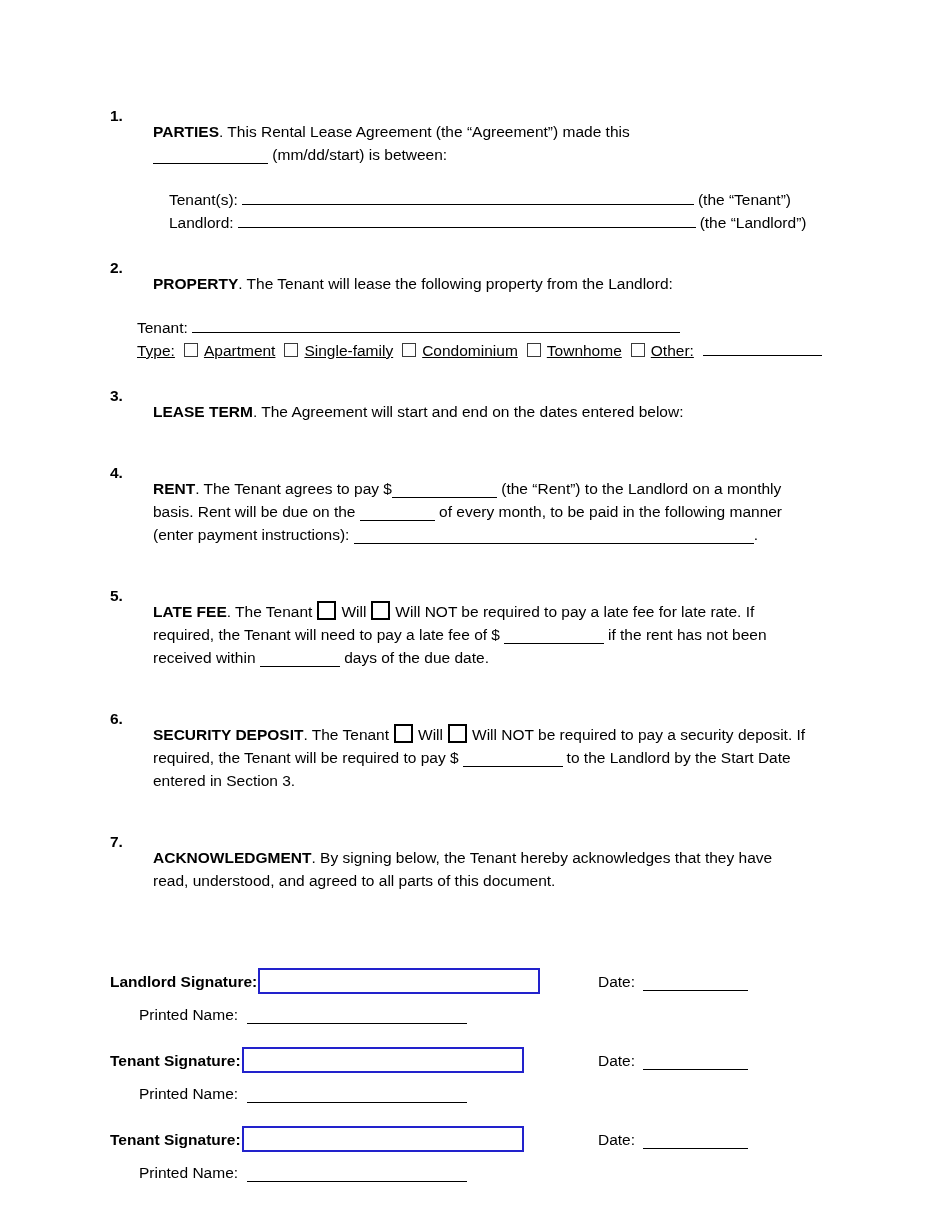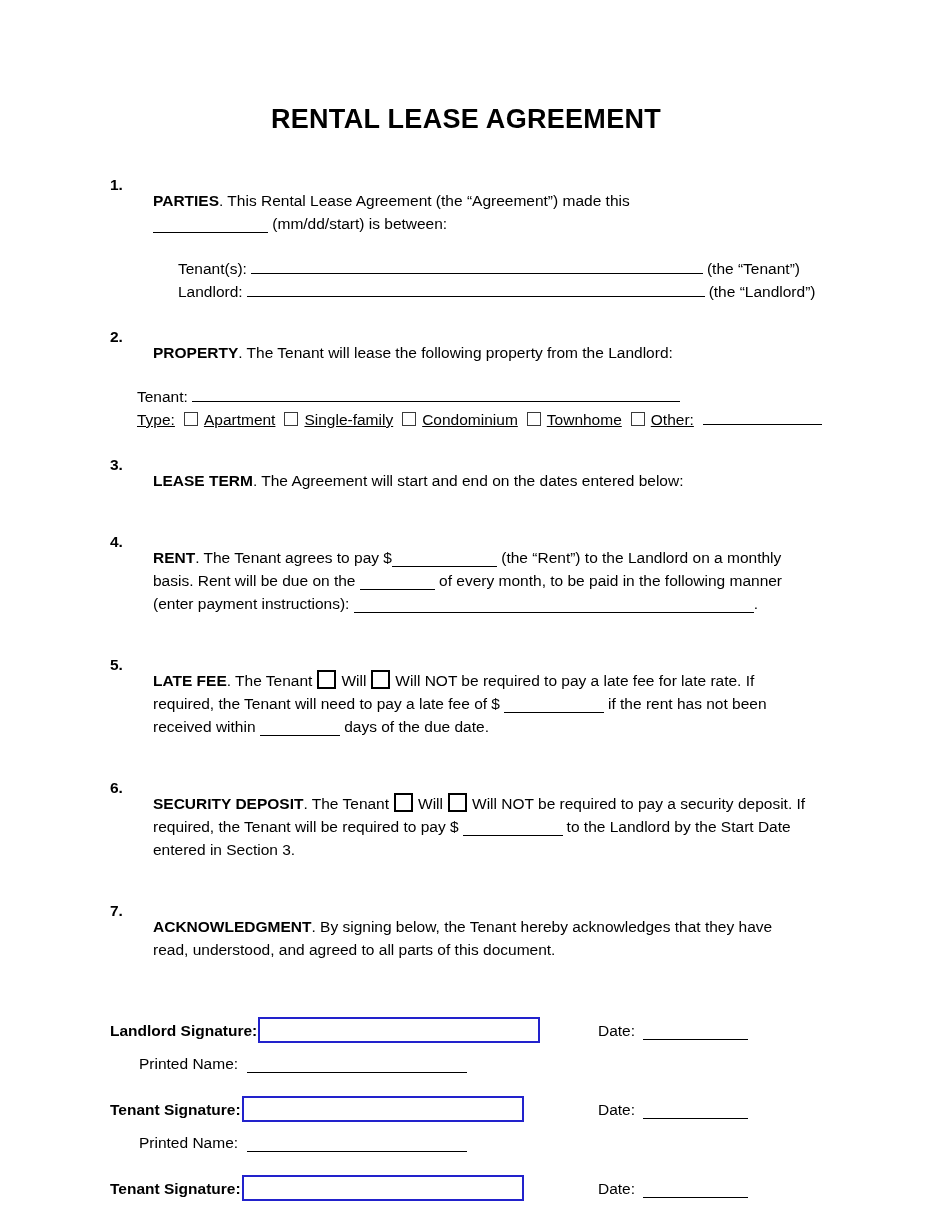--- a/index.html
+++ b/index.html
@@ -19,54 +19,53 @@
   .para{margin:16px;}
   b{font-weight:700;}
   .blank{
     display:inline-block;height:16px;vertical-align:-4px;
     border-bottom:1.5px solid #000;
   }
   .w112{width:112px}.w115{width:115px}.w105{width:105px}.w100{width:100px}
   .w75{width:75px}.w80{width:80px}.w220{width:220px}
   .w452{width:452px}.w458{width:458px}.w488{width:488px}.w400{width:400px}
   .grow{flex:1;}
-  .sub{margin-top:22px;margin-left:41px;}
+  .sub{margin-top:22px;margin-left:32px;}
   .sub2{margin-top:21px;}
   .row{display:flex;align-items:baseline;}
   .row .blank{margin:0 4px;}
   .cbs{
     display:inline-block;width:12px;height:12px;border:1.5px solid #3a3a3a;
     vertical-align:-1px;margin:0 6px 0 0;background:#fff;
   }
   .cbx{
     display:inline-block;width:15px;height:15px;border:2px solid #000;
     vertical-align:-3px;margin:0 5px;background:#fff;
   }
   .opt{margin-right:9px;white-space:nowrap;}
   .typerow{display:flex;align-items:baseline;text-decoration:underline;}
   .daterow{white-space:nowrap;}
   .dspace{display:inline-block;width:28px;}
-  .sigblock{margin-top:40px;}
+  .sigblock{margin-top:60px;}
   .sigrow{display:flex;align-items:center;margin-top:21px;}
   .siggroup{flex:0 0 488px;display:flex;align-items:center;}
   .sigbox{
     flex:0 0 278px;height:22px;border:2px solid #2222cc;background:#fff;
     margin-left:1px;
   }
   .dategroup{white-space:nowrap;}
   .printedrow{margin:9px 0 0 29px;}
   .printedrow .blank{margin-left:5px;}
   .logo{margin:44px 0 0 -2px;width:34px;height:34px;}
 </style>
 </head>
 <body>
 
 <div class="page">
 
-  <h1 class="title">RENTAL LEASE AGREEMENT</h1>
 
   <div class="sec">
     <span class="num">1.</span>
     <div class="secbody">
       <p class="para"><b>PARTIES</b><span>. This Rental Lease Agreement (the “Agreement”) made this</span><br>
         <span class="blank w115"></span>
         <span>(mm/dd/start) is between:</span>
       </p>
       <div class="sub">
         <div class="row">

